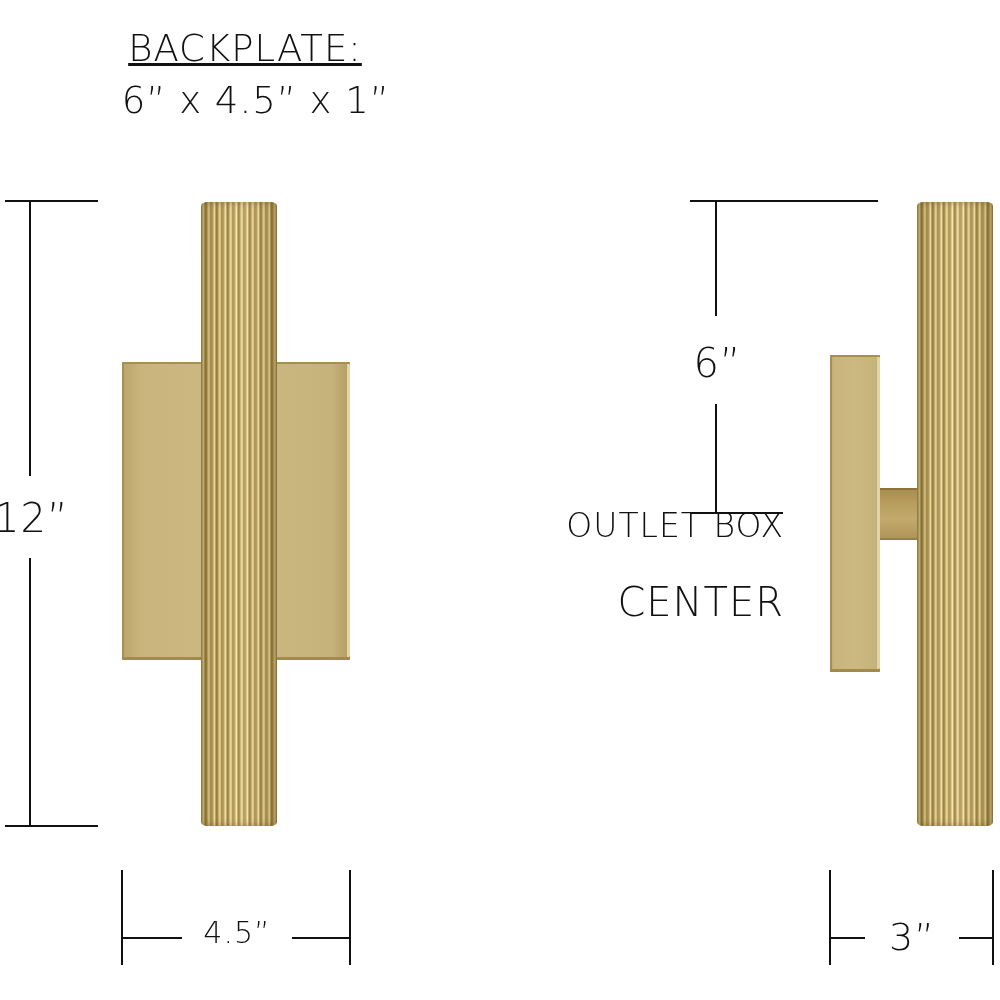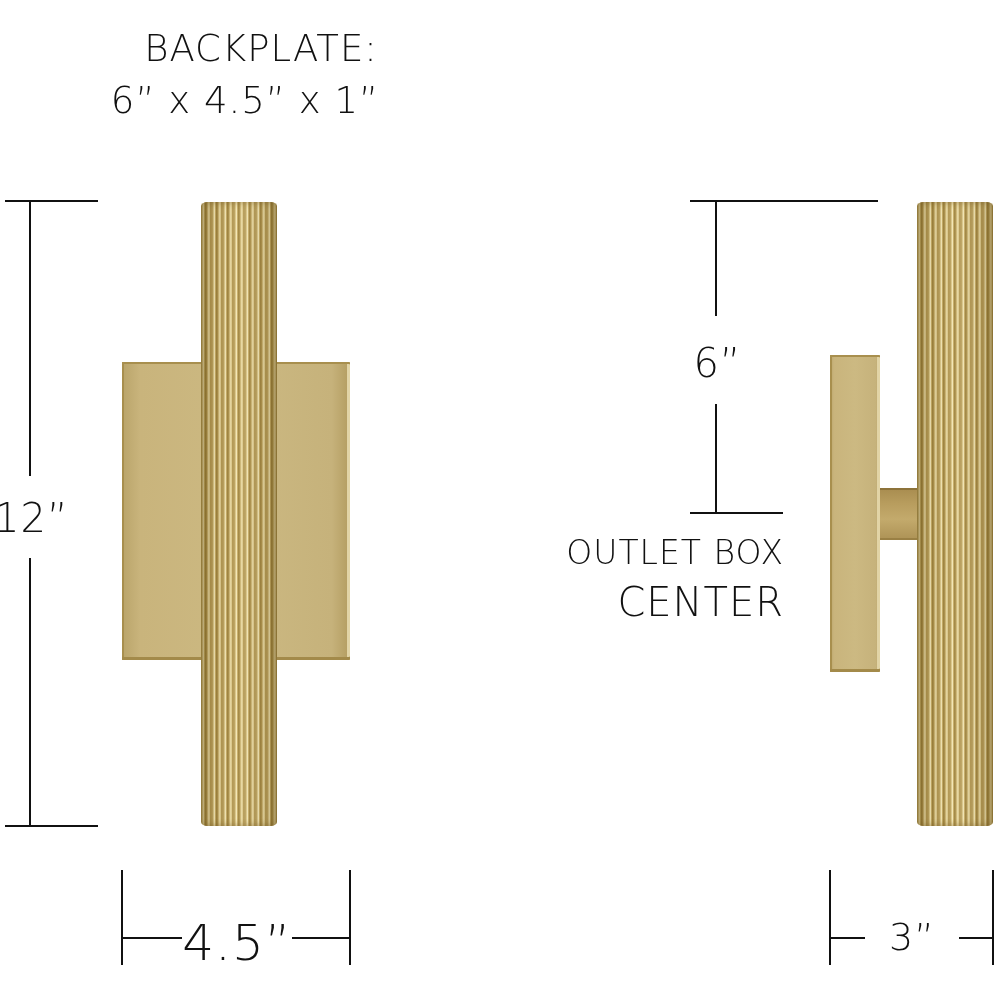--- a/index.html
+++ b/index.html
@@ -19,28 +19,28 @@
     position: absolute;
     font-family: "DejaVu Sans", sans-serif;
     font-weight: 300;
     color: #111111;
     letter-spacing: 1px;
     white-space: nowrap;
     line-height: 1;
   }
   .line { position: absolute; background: #111111; }
 
-  .title-line1 { left: 116px; top: 30px; font-size: 37px; width: 290px; text-align: center; }
-  .title-line2 { left: 100px; top: 82px; font-size: 37px; width: 290px; text-align: center; }
+  .title-line1 { left: 100px; top: 30px; font-size: 37px; width: 290px; text-align: center; text-decoration: underline; }
+  .title-line2 { left: 100px; top: 82px; font-size: 37px; width: 290px; text-align: right; }
 
   .dim-12 { left: -6px; top: 498px; font-size: 40px; }
-  .dim-45 { left: 182px; top: 918px; font-size: 50px; width: 110px; text-align: center; }
+  .dim-45 { left: 182px; top: 918px; font-size: 30px; width: 110px; text-align: center; }
   .dim-3  { left: 866px; top: 918px; font-size: 38px; width: 92px; text-align: center; }
   .dim-6  { left: 690px; top: 343px; font-size: 40px; width: 55px; text-align: center; }
-  .outlet1 { right: 216px; top: 536px; font-size: 33px; text-align: right; }
+  .outlet1 { right: 216px; top: 509px; font-size: 33px; text-align: right; }
   .outlet2 { right: 216px; top: 582px; font-size: 40px; text-align: right; }
 
   
   .plate {
     position: absolute;
     background: linear-gradient(90deg, #b9a46a 0%, #c9b47c 8%, #ccb982 50%, #c6b27b 92%, #b39c60 100%);
     box-shadow: inset 0 2px 0 #a88f4e, inset 0 -3px 0 #a38a4a, inset 2px 0 0 #a88f4e, inset -3px 0 0 #e2d4a6;
     border-radius: 1px;
   }
   .rod {

